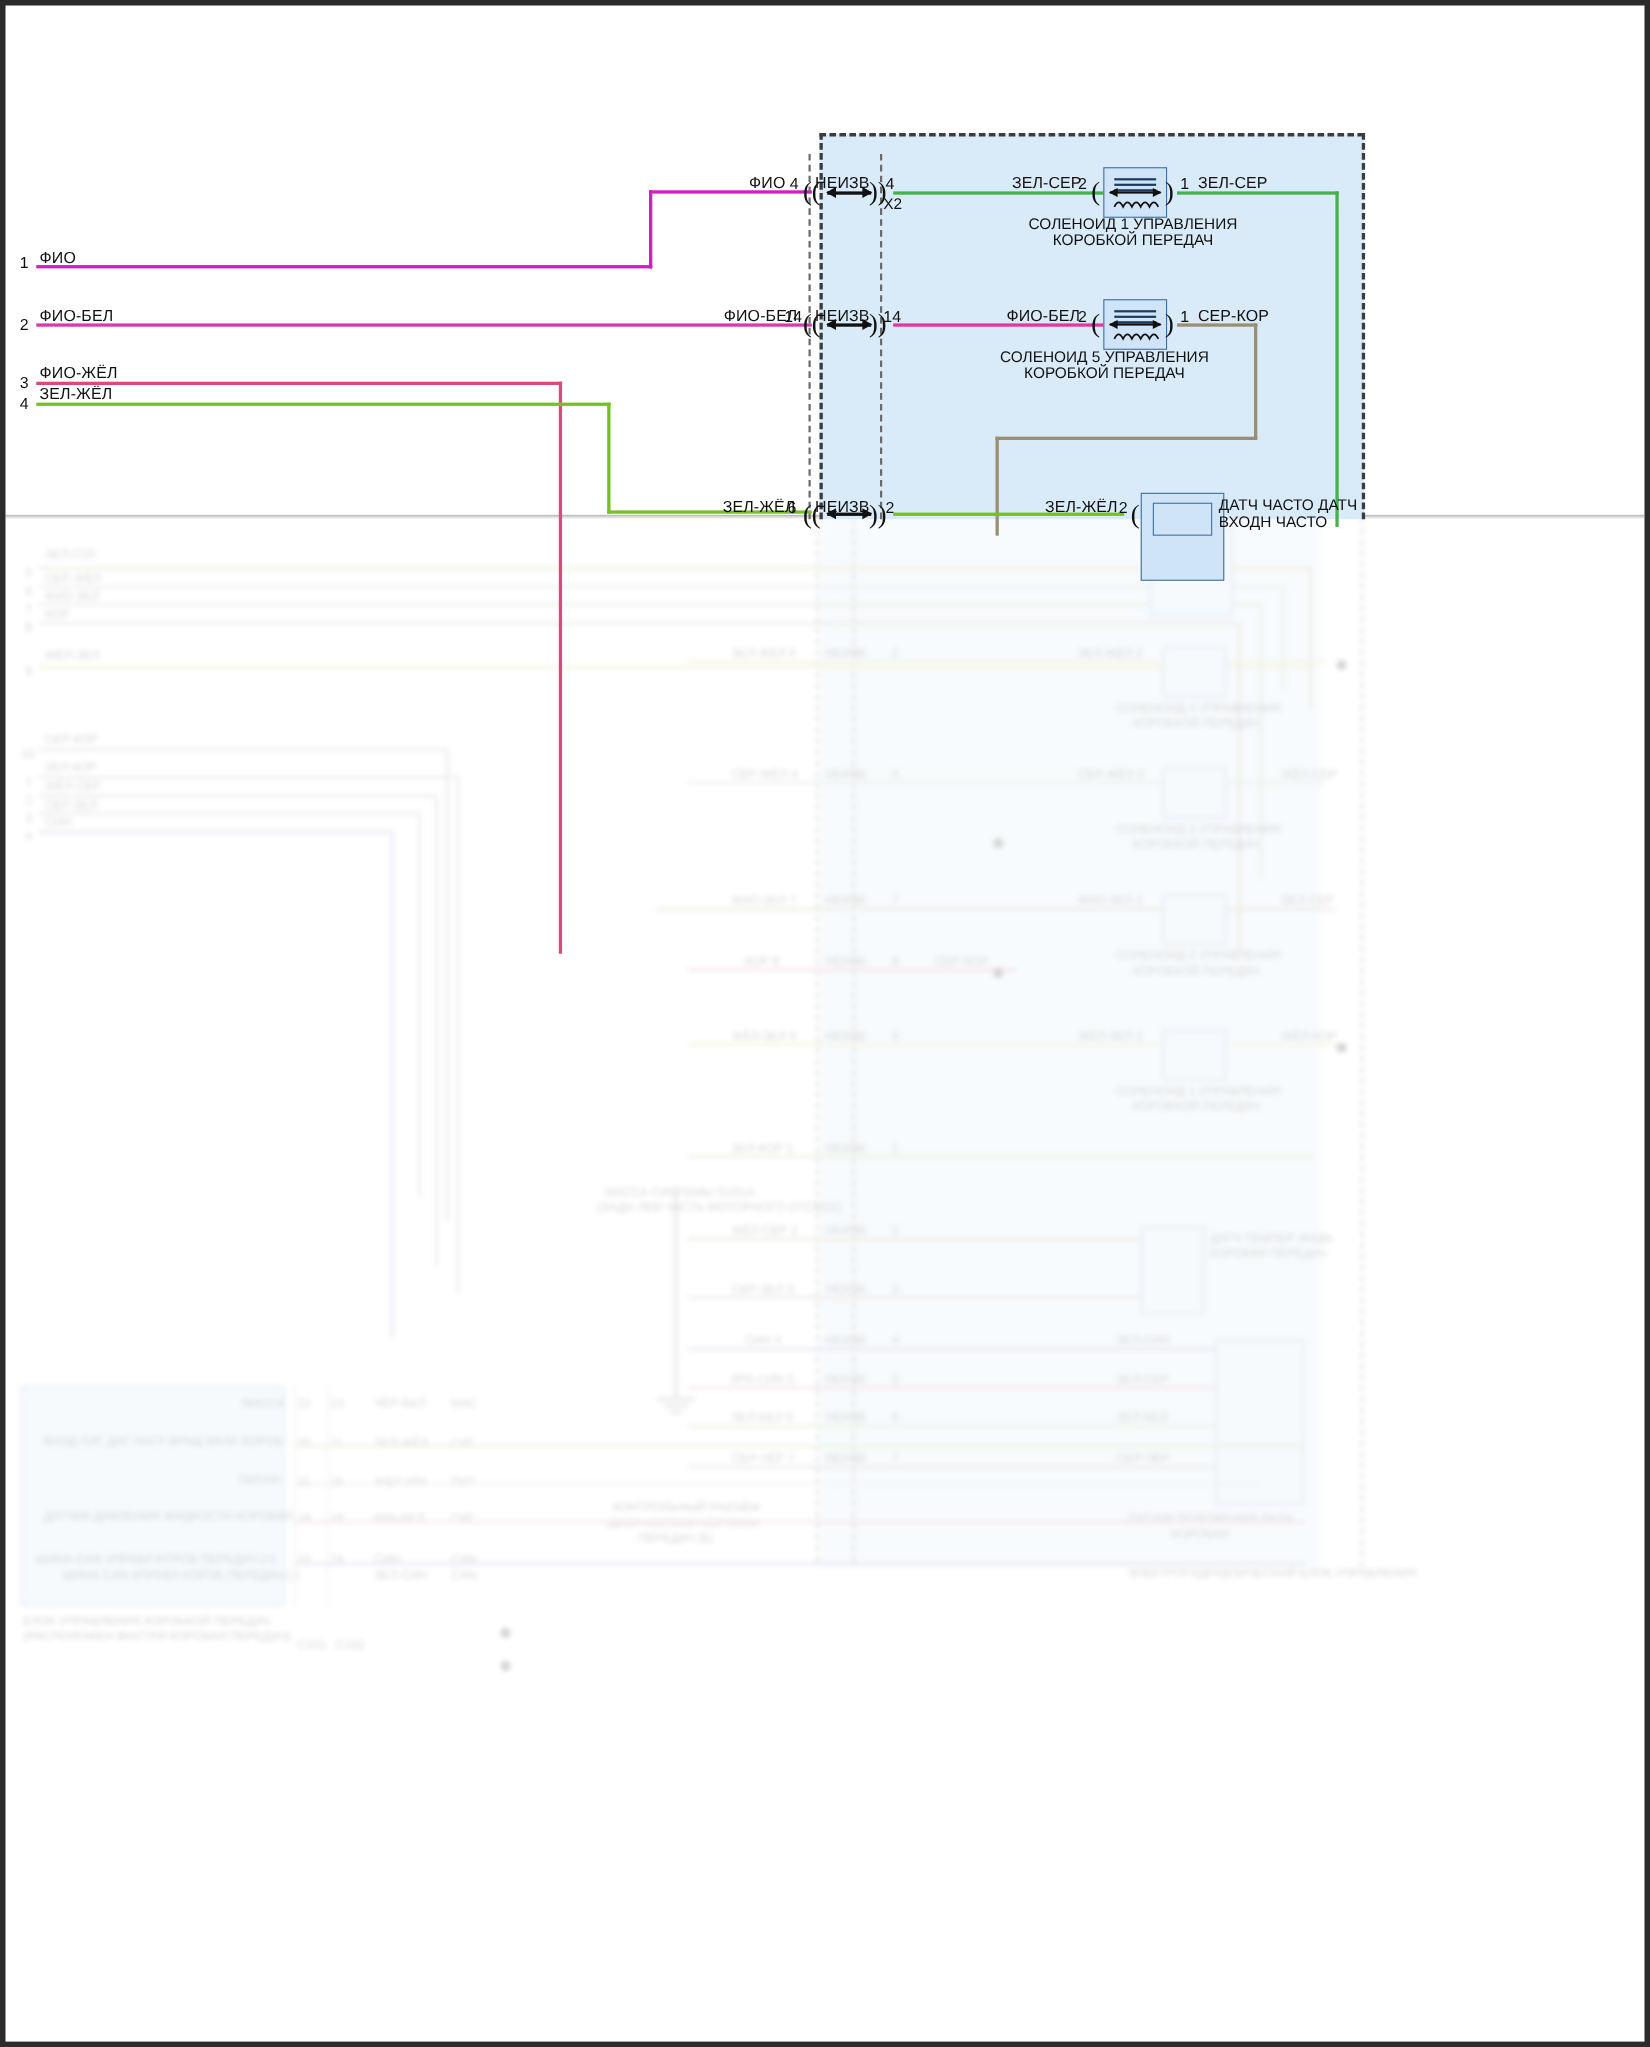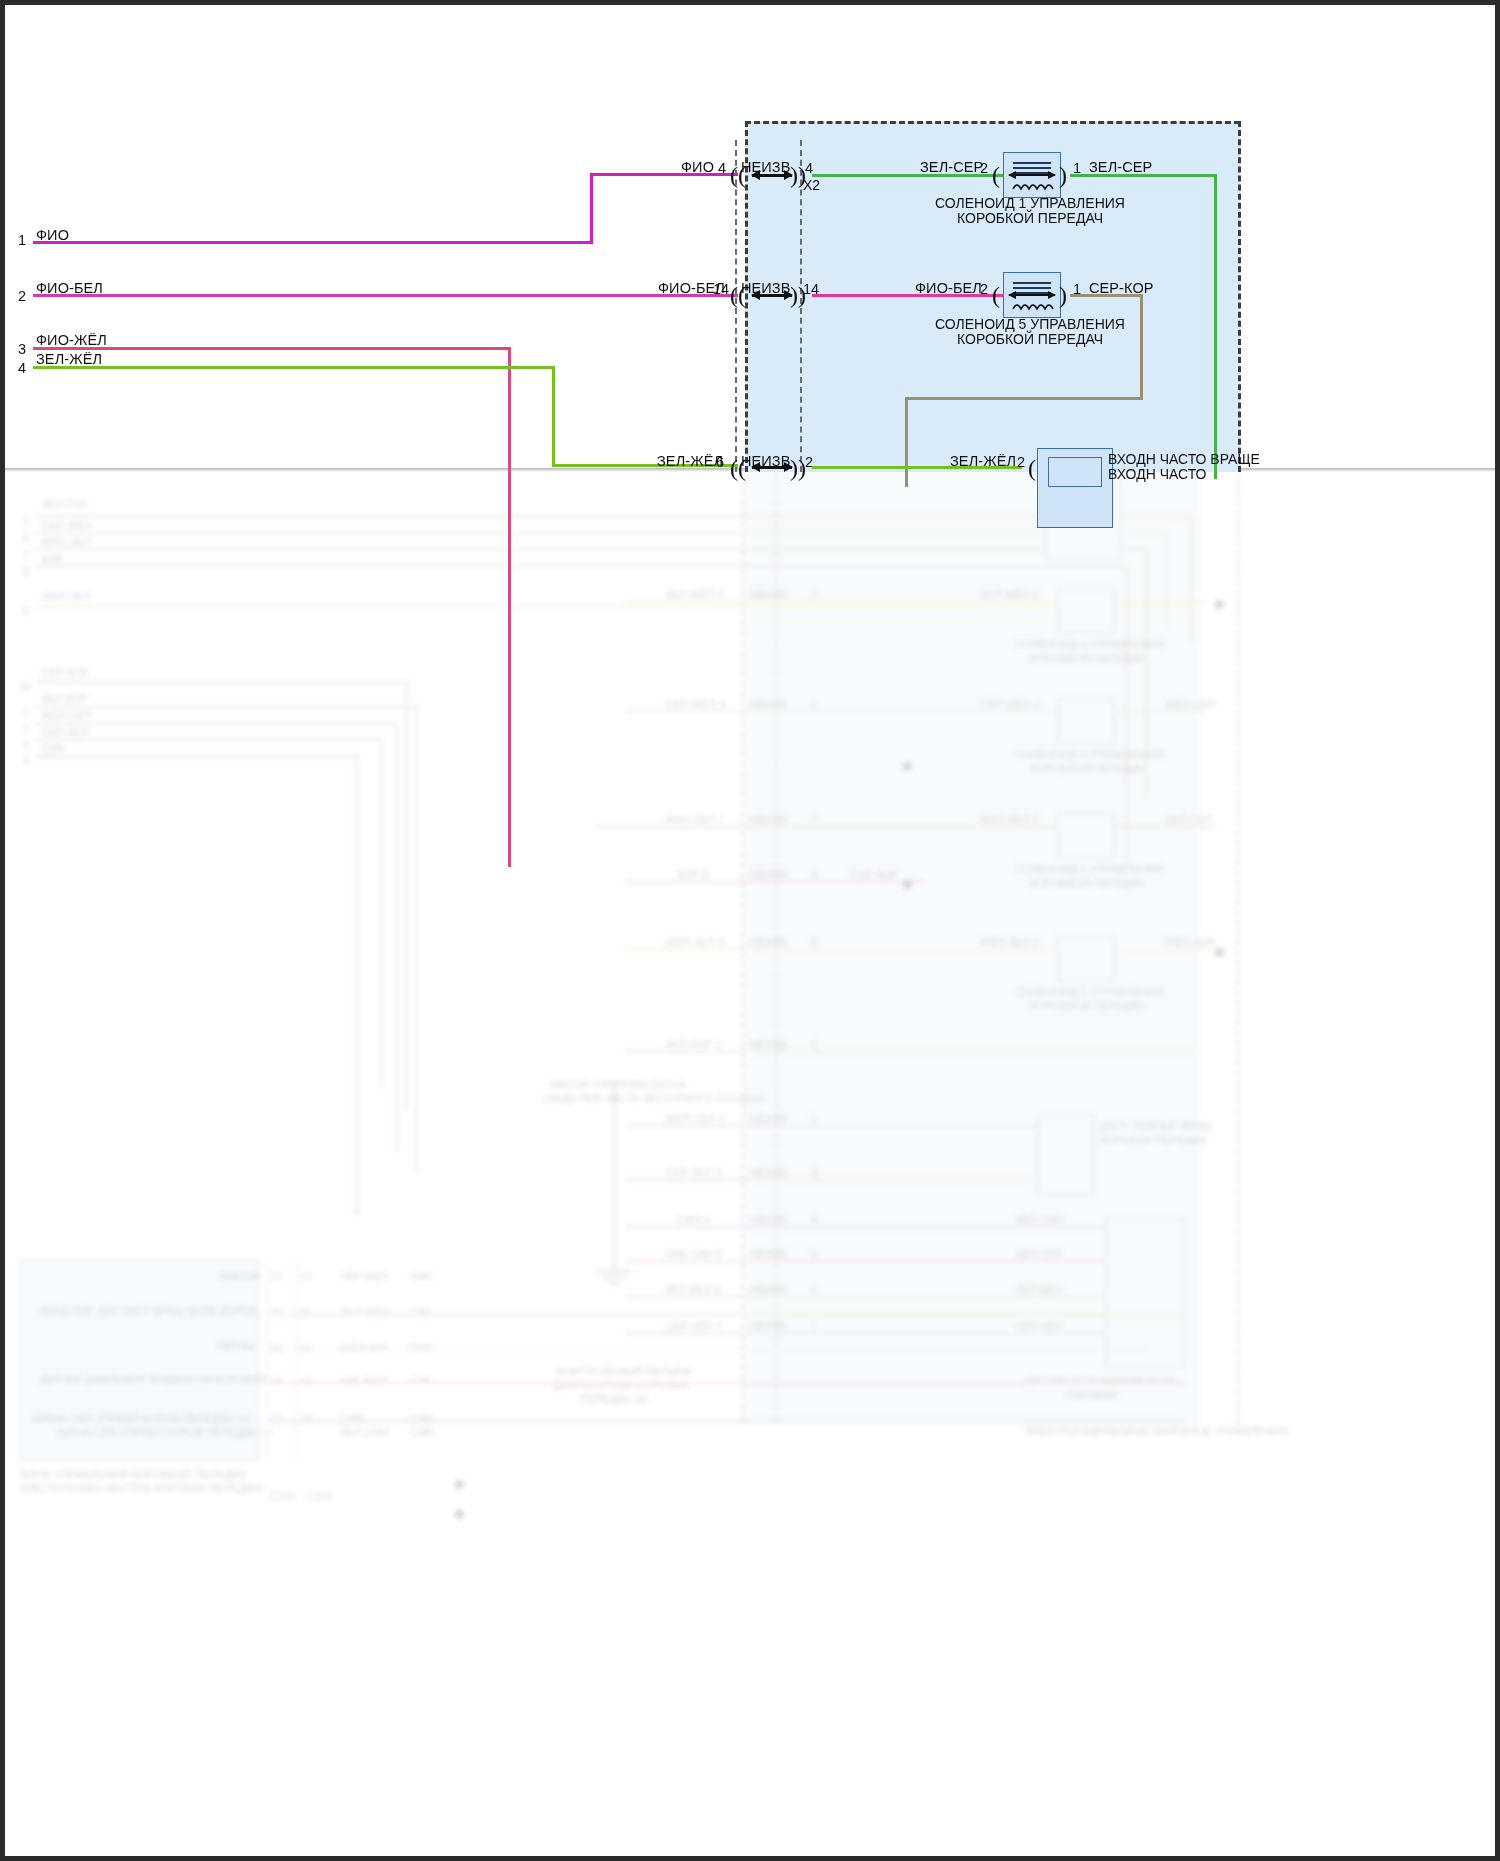--- a/index.html
+++ b/index.html
@@ -370,21 +370,21 @@
     </div>
     <div class="sol-arrow" style="left:1009px;top:294px;width:46px;"></div>
     <div class="conn" style="left:1059px;top:283px;">)</div>
     <div class="pinnum" style="left:1073px;top:281px;">1</div>
     <div class="lbl" style="left:1089px;top:281px;">СЕР-КОР</div>
     <div class="w wh" style="left:1070px;top:294px;width:73px;background:#9a8f72;"></div>
     <div class="w wv" style="left:1140px;top:294px;height:105px;background:#9a8f72;"></div>
     <div class="w wh" style="left:905px;top:397px;width:238px;background:#9a8f72;"></div>
     <div class="w wv" style="left:905px;top:397px;height:90px;background:#9a8f72;"></div>
 
-    <div class="comp-caption" style="left:905px;top:317px;width:250px;">
+    <div class="comp-caption" style="left:879px;top:317px;width:250px;">
       <span>СОЛЕНОИД 5 УПРАВЛЕНИЯ</span><br>
       <span>КОРОБКОЙ ПЕРЕДАЧ</span>
     </div>
 
     <div class="leftpin" style="left:18px;top:341px;">3</div>
     <div class="lbl" style="left:36px;top:333px;text-align:center;">ФИО-ЖЁЛ</div>
     <div class="w wh" style="left:33px;top:347px;width:478px;background:#d94a7e;"></div>
     <div class="w wv" style="left:508px;top:347px;height:520px;background:#d94a7e;"></div>
 
     <div class="leftpin" style="left:18px;top:360px;">4</div>
@@ -404,20 +404,20 @@
     <div class="w wh" style="left:812px;top:466px;width:210px;background:#76c11f;"></div>
     <div class="lbl" style="left:950px;top:454px;">ЗЕЛ-ЖЁЛ</div>
     <div class="pinnum" style="left:1017px;top:454px;">2</div>
     <div class="conn" style="left:1028px;top:456px;">(</div>
 
     <div class="sensor" style="left:1037px;top:448px;">
       <div style="position:absolute;left:10px;top:8px;right:10px;height:28px;border:1.6px solid #3f6f9f;"></div>
     </div>
 
     <div class="comp-caption" style="left:1108px;top:452px;text-align:left;">
-      <span>ВХОДН ЧАСТО ВРАЩЕ</span><br>
+      <span>ДАТЧ ЧАСТО ДАТЧ</span><br>
       <span>ВХОДН ЧАСТО</span>
     </div>
 
   </div>
 
   <div id="watermark"></div>
 </div>
 
 </body></html>

